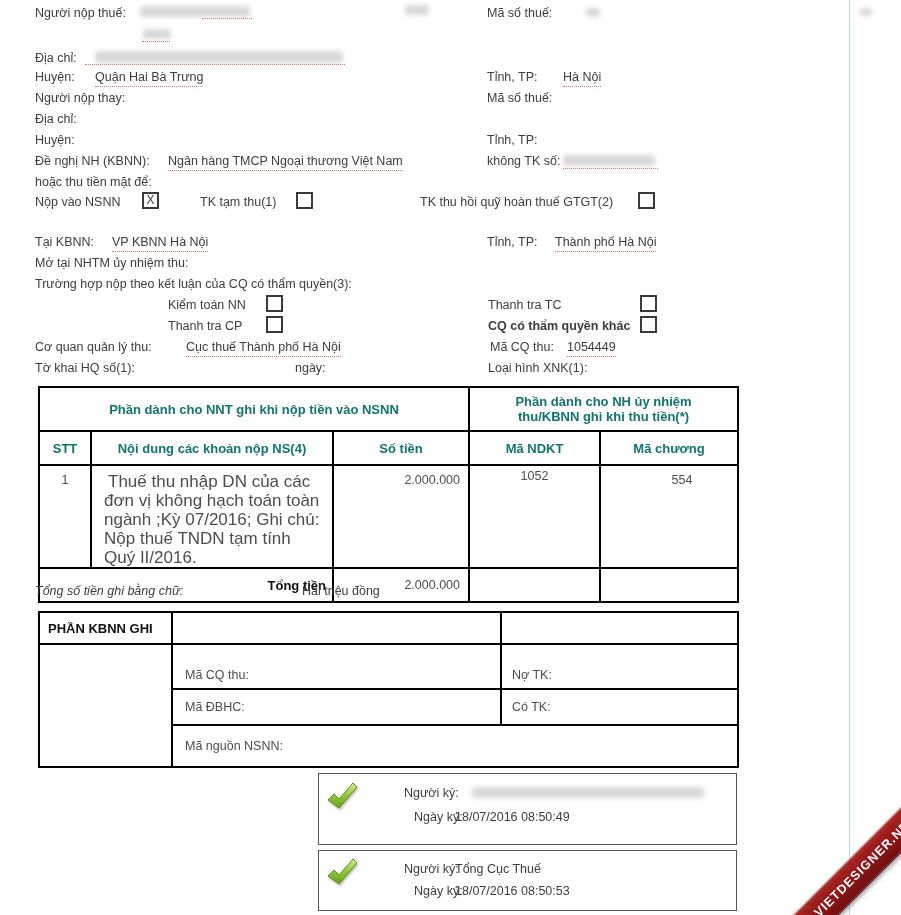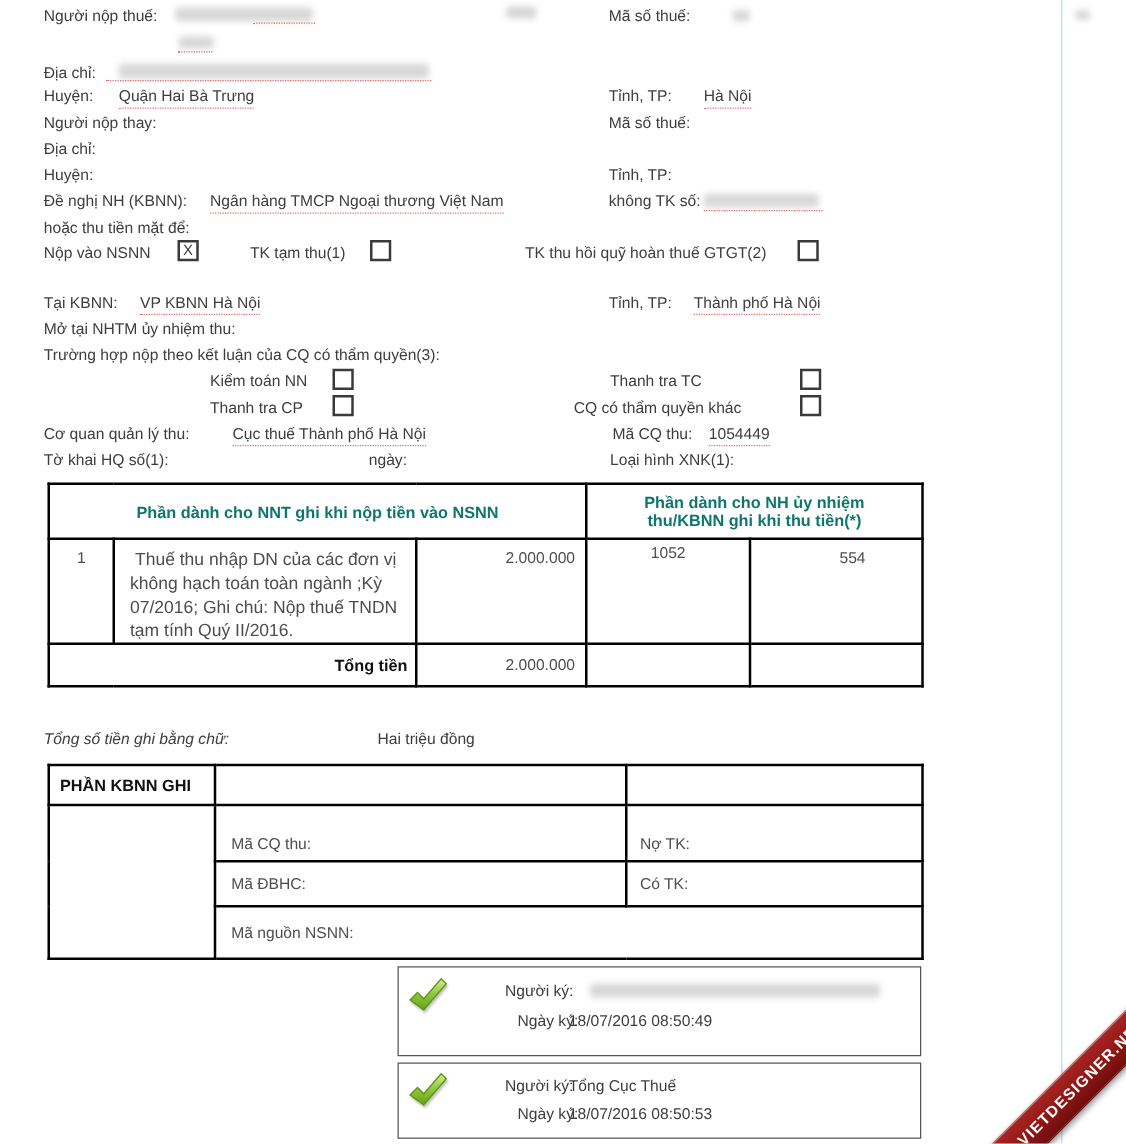--- a/index.html
+++ b/index.html
@@ -7,21 +7,21 @@
           font-family:"Liberation Sans",sans-serif;color:#3d3d3d;}
   .t{position:absolute;font-size:12.5px;line-height:15px;white-space:nowrap;color:#3d3d3d;}
   .u{border-bottom:1px dotted #e07272;padding-bottom:1px;}
   .smudge{position:absolute;background:#b7b7b7;filter:blur(2.5px);opacity:.55;border-radius:3px;}
   .dotfrag{position:absolute;height:0;border-bottom:1px dotted #e07272;}
   .cb{position:absolute;width:17px;height:17px;border:2px solid #3a3a3a;box-sizing:border-box;
       background:#fff;font-size:12px;line-height:13px;text-align:center;color:#3a3a3a;}
   table.grid{position:absolute;border-collapse:collapse;table-layout:fixed;}
   table.grid th,table.grid td{border:2px solid #000;padding:0;overflow:hidden;}
   table.grid th{font-size:13px;font-weight:bold;color:#0f766e;}
-  .desc{font-size:14px;line-height:19px;color:#4d4d4d;white-space:normal;}
+  .desc{font-size:17px;line-height:19px;color:#4d4d4d;white-space:normal;}
   .num{font-size:12.5px;color:#4d4d4d;}
   .sigbox{position:absolute;width:419px;border:1px solid #555;background:#fff;box-sizing:border-box;}
   .vline{position:absolute;left:849px;top:0;width:1px;height:915px;background:#bcdaf3;}
   .ribbon{position:absolute;left:755px;top:850px;width:220px;height:30px;
           transform:rotate(-45deg);text-align:center;line-height:30px;
           background:linear-gradient(180deg,#a82523 0%,#8c1514 55%,#6f0e0f 100%);
           color:#fff;font-size:12.5px;font-weight:bold;letter-spacing:1px;
           box-shadow:0 2px 5px rgba(0,0,0,.45);
           border-top:1px solid #c05a56;border-bottom:1px solid #55090a;}
   .it{font-style:italic;}
@@ -79,21 +79,21 @@
   <div class="t" style="left:35px;top:256px;">Mở tại NHTM ủy nhiệm thu:</div>
   <div class="t" style="left:35px;top:277px;">Trường hợp nộp theo kết luận của CQ có thẩm quyền(3):</div>
 
   <div class="t" style="left:168px;top:298px;">Kiểm toán NN</div>
   <div class="cb" style="left:266px;top:295px;"></div>
   <div class="t" style="left:488px;top:298px;">Thanh tra TC</div>
   <div class="cb" style="left:640px;top:295px;"></div>
 
   <div class="t" style="left:168px;top:319px;">Thanh tra CP</div>
   <div class="cb" style="left:266px;top:316px;"></div>
-  <div class="t" style="left:459px;top:319px;">CQ có thẩm quyền khác</div>
+  <div class="t" style="left:488px;top:319px;font-weight:bold;">CQ có thẩm quyền khác</div>
   <div class="cb" style="left:640px;top:316px;"></div>
 
   <div class="t" style="left:35px;top:340px;">Cơ quan quản lý thu:</div>
   <div class="t u" style="left:186px;top:340px;">Cục thuế Thành phố Hà Nội</div>
   <div class="t" style="left:490px;top:340px;">Mã CQ thu:</div>
   <div class="t u" style="left:567px;top:340px;">1054449</div>
 
   <div class="t" style="left:35px;top:361px;">Tờ khai HQ số(1):</div>
   <div class="t" style="left:295px;top:361px;">ngày:</div>
   <div class="t" style="left:488px;top:361px;">Loại hình XNK(1):</div>
@@ -103,20 +103,27 @@
       <col style="width:52px">
         <col style="width:242px">
         <col style="width:136px">
       <col style="width:131px">
         <col style="width:138px">
     </colgroup>
     <tbody>
         <tr style="height:44px;">
       <th colspan="3" style="text-align:center;vertical-align:middle;">Phần dành cho NNT ghi khi nộp tiền vào NSNN</th>
       <th colspan="2" style="text-align:center;vertical-align:middle;white-space:normal;padding:0 20px;">Phần dành cho NH ủy nhiệm thu/KBNN ghi khi thu tiền(*)</th>
+    </tr>
+    <tr style="height:34px;">
+      <th style="text-align:center;vertical-align:middle;">STT</th>
+      <th style="text-align:center;vertical-align:middle;">Nội dung các khoản nộp NS(4)</th>
+      <th style="text-align:center;vertical-align:middle;">Số tiền</th>
+      <th style="text-align:center;vertical-align:middle;">Mã NDKT</th>
+      <th style="text-align:center;vertical-align:middle;">Mã chương</th>
     </tr>
     <tr style="height:80px;">
       <td class="num" style="text-align:center;vertical-align:top;padding-top:7px;">1</td>
       <td class="desc" style="vertical-align:top;padding:6px 8px 0 12px;text-indent:4px;">Thuế thu nhập DN của các đơn vị không hạch toán toàn ngành ;Kỳ 07/2016; Ghi chú: Nộp thuế TNDN tạm tính Quý II/2016.</td>
       <td class="num" style="text-align:right;vertical-align:top;padding:7px 8px 0 0;">2.000.000</td>
       <td class="num" style="text-align:center;vertical-align:top;padding-top:3px;">1052</td>
       <td class="num" style="text-align:center;vertical-align:top;padding-top:7px;padding-left:26px;">554</td>
     </tr>
     <tr style="height:34px;">
       <td colspan="2" style="text-align:right;vertical-align:middle;font-weight:bold;font-size:13px;color:#111;padding-right:6px;">Tổng tiền</td>

